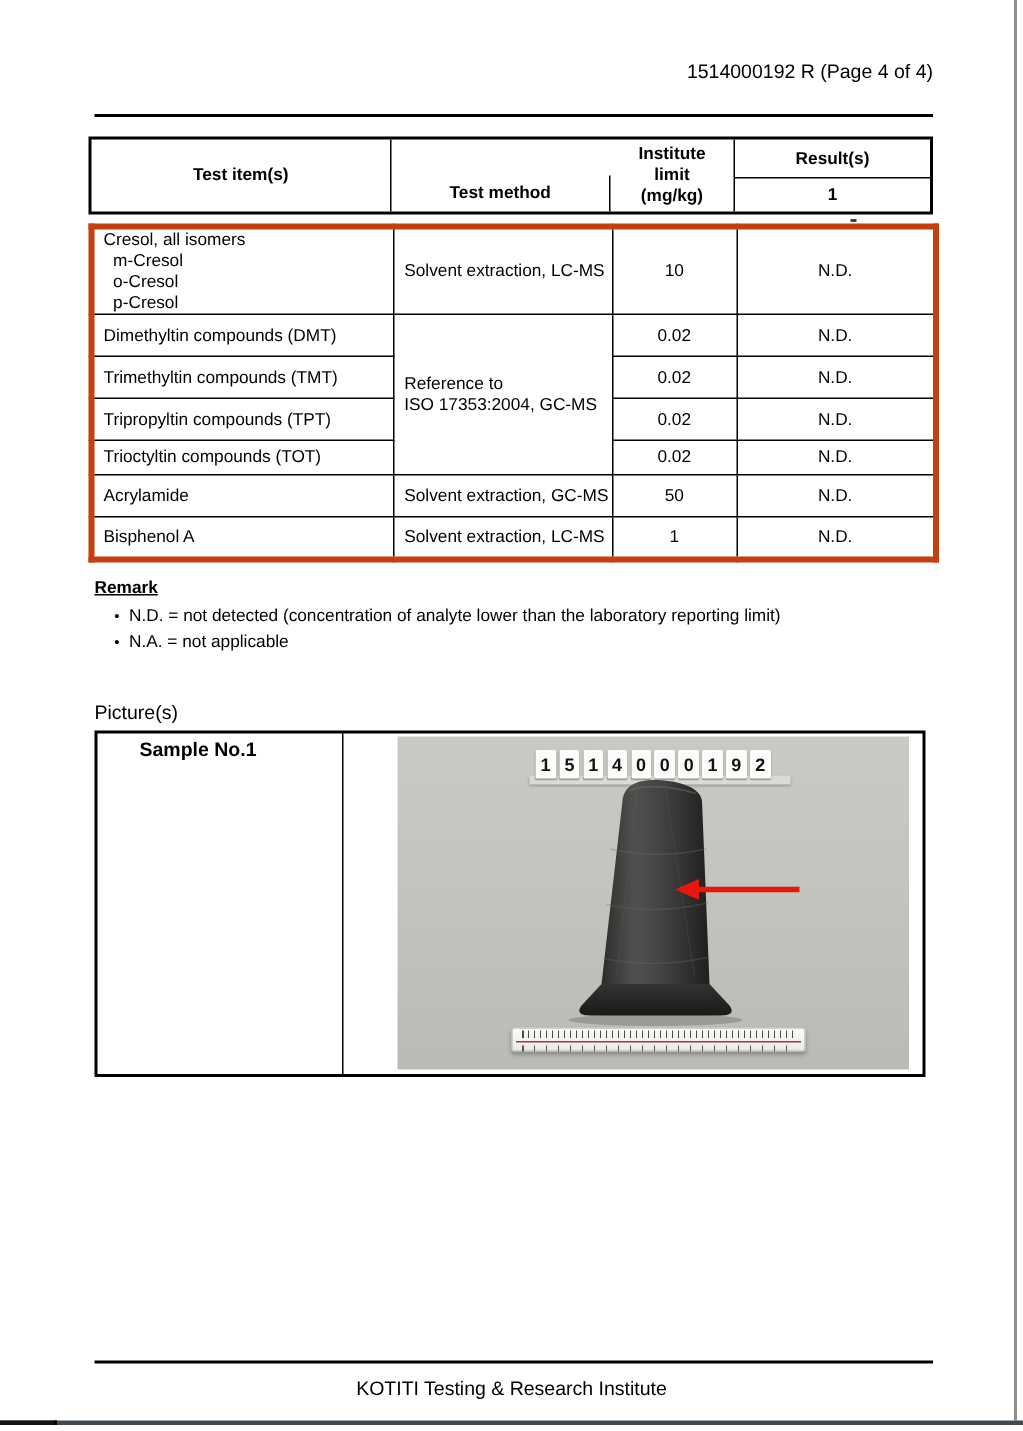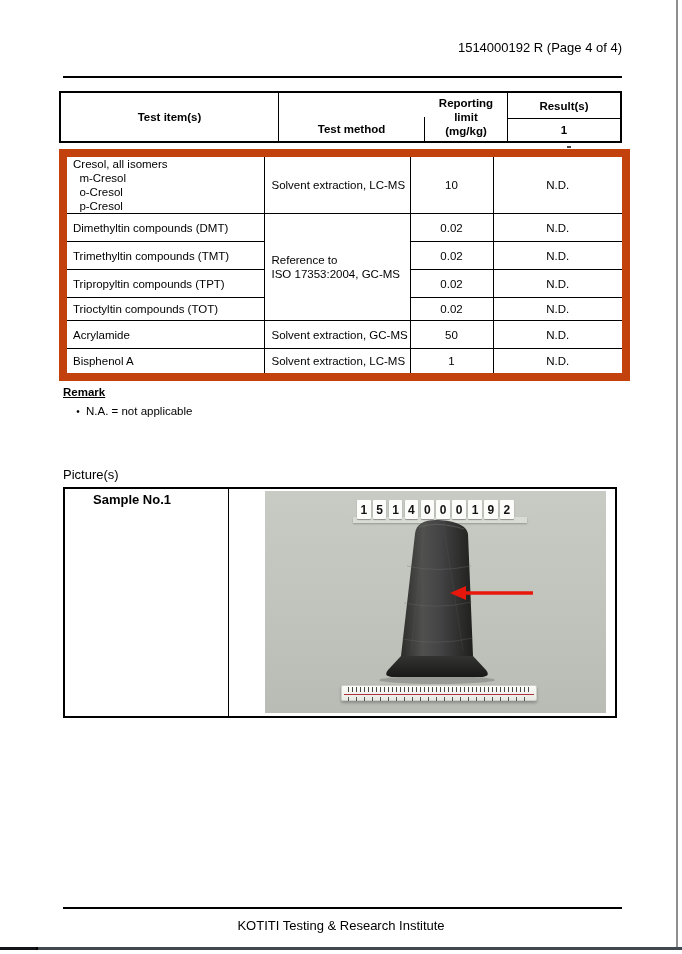--- a/index.html
+++ b/index.html
@@ -13,29 +13,29 @@
   .bottom-bar-dark { position:absolute; left:0; top:0; width:38px; height:3px; background:#121417; border-right:2px solid #000; }
   .scan-dot { position:absolute; left:567px; top:146px; width:4px; height:2px; background:#444; }
 
   
   .header-ref { position:absolute; top:40px; left:0; width:622px; text-align:right; font-size:13px; font-weight:normal; }
   .header-rule { position:absolute; left:63px; top:76px; width:559px; height:2px; background:#000; }
 
   
   .thead-box { position:absolute; left:59px; top:91px; width:563px; height:52px; border:2.5px solid #000; display:flex; background:#fff; }
   .th-cell { border-right:1px solid #000; display:flex; align-items:center; justify-content:center; font-weight:bold; font-size:11.5px; text-align:center; }
-  .th-item { width:218px; }
+  .th-item { width:200px; }
   .th-method { width:146px;margin-top:24px; }
   .th-limit { width:83px; white-space:pre-line; line-height:14px; }
   .th-result { flex:1; border-right:none; flex-direction:column; padding:0; }
   .th-result-top { width:100%; height:26px; display:flex; align-items:center; justify-content:center; border-bottom:1.5px solid #000; }
   .th-result-bottom { width:100%; flex:1; display:flex; align-items:center; justify-content:center; }
 
   
-  table.tbody-box { position:absolute; left:59px; top:149px; width:563px; border-collapse:collapse; background:#fff; border:8px solid #c2410c; table-layout:fixed; }
+  table.tbody-box { position:absolute; left:59px; top:149px; width:563px; border-collapse:collapse; background:#fff; border:4px solid #c2410c; table-layout:fixed; }
   table.tbody-box td { border:1px solid #000; font-size:11.5px; vertical-align:middle; overflow:hidden; }
   td.c-item { padding-left:6px; white-space:pre-wrap; line-height:14px; }
   td.c-method { padding-left:7px; white-space:pre-wrap; line-height:14px; }
   td.c-limit { text-align:center; }
   td.c-result { text-align:center; }
   tr.r-tall td { height:58px; }
   tr.r-std td { height:28px; }
   tr.r-short td { height:23px; }
 
   
@@ -74,21 +74,21 @@
 <body>
 
 <div class="page">
 
   <div class="header-ref">1514000192 R (Page 4 of 4)</div>
   <div class="header-rule"></div>
 
   <div class="thead-box">
     <div class="th-cell th-item">Test item(s)</div>
     <div class="th-cell th-method">Test method</div>
-    <div class="th-cell th-limit">Reporting
+    <div class="th-cell th-limit">Institute
 limit
 (mg/kg)</div>
     <div class="th-cell th-result">
       <div class="th-result-top">Result(s)</div>
       <div class="th-result-bottom">1</div>
     </div>
   </div>
 
   <div class="scan-dot"></div>
 
@@ -141,20 +141,24 @@
         <td class="c-item">Bisphenol A</td>
         <td class="c-method">Solvent extraction, LC-MS</td>
         <td class="c-limit">1</td>
         <td class="c-result">N.D.</td>
       </tr>
     </tbody>
   </table>
 
   <div class="remark-title">Remark</div>
   <div class="remark-list">
+    <div class="remark-item">
+      <span class="remark-bullet"></span>
+      <span>N.D. = not detected (concentration of analyte lower than the laboratory reporting limit)</span>
+    </div>
     <div class="remark-item">
       <span class="remark-bullet"></span>
       <span>N.A. = not applicable</span>
     </div>
   </div>
 
   <div class="pictures-title">Picture(s)</div>
   <div class="picture-table">
     <div class="pic-left">Sample No.1</div>
     <div class="pic-right">

